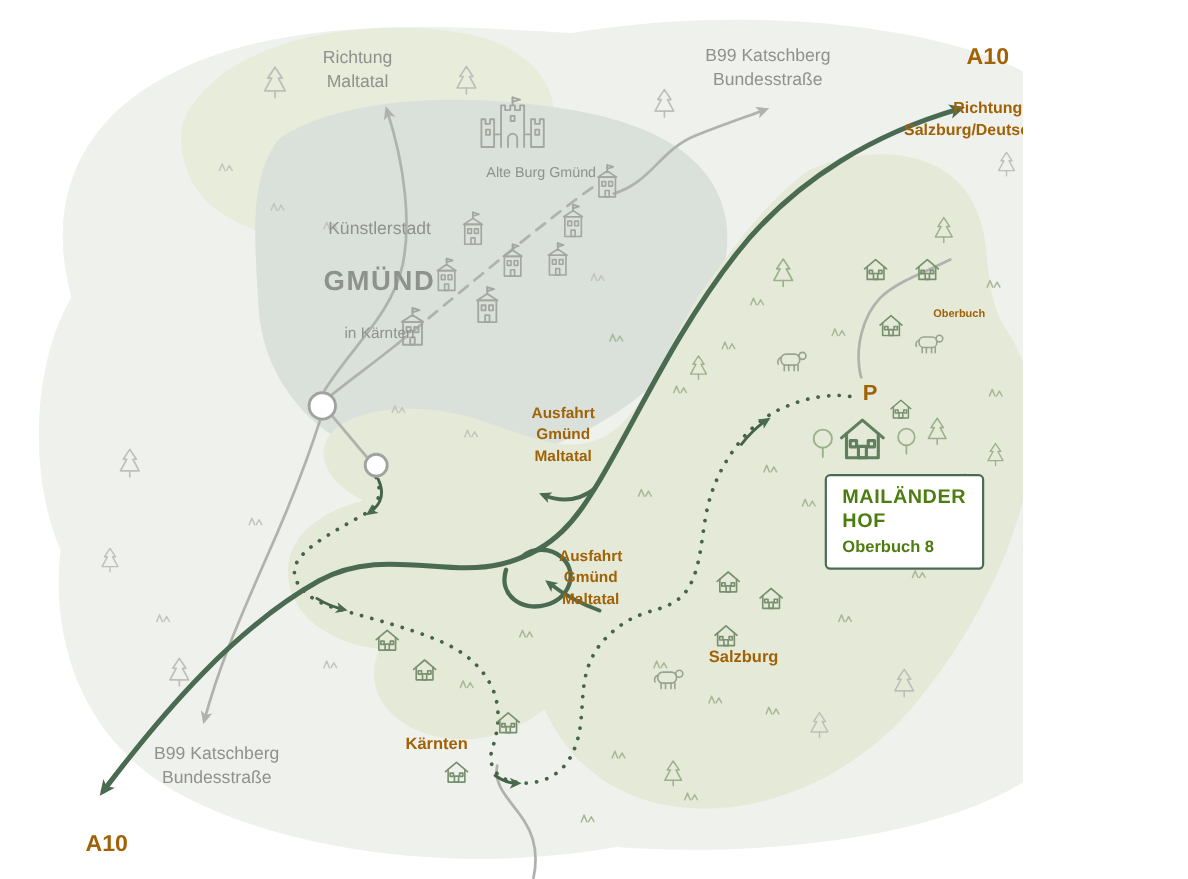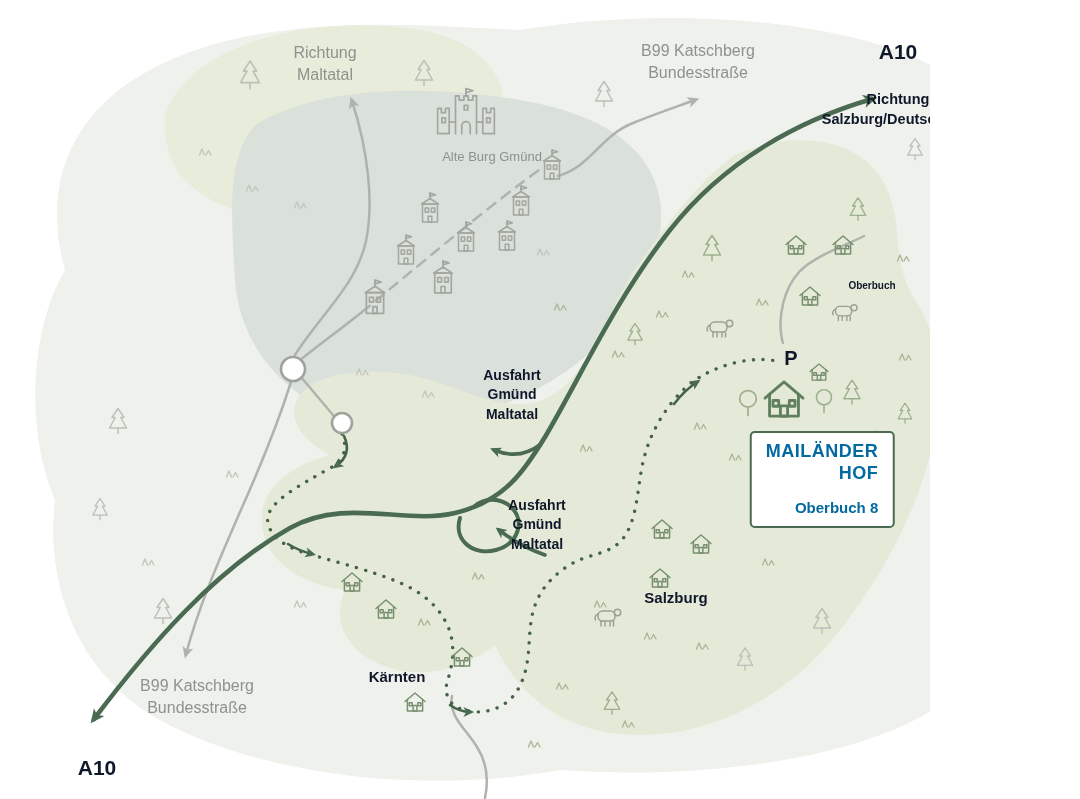--- a/index.html
+++ b/index.html
@@ -7,28 +7,28 @@
   .map {
     position:relative; width:930px; height:799px; overflow:hidden;
     background:#ffffff; font-family:"Liberation Sans", sans-serif;
   }
   .map > svg { position:absolute; left:0; top:0; }
   .lbl {
     position:absolute; transform:translateX(-50%); text-align:center;
     white-space:pre-line; line-height:1.38;
   }
   .gray  { color:#8e928d; }
-  .green { color:#0f172a; }
+  .green { color:#a16207; }
   .sign {
     position:absolute; transform:translateX(-50%);
     background:#ffffff; border:2.5px solid #4a6b52; border-radius:5px;
-    padding:8px 14px 9px; text-align:right; color:#0369a1; line-height:1.2;
+    padding:8px 14px 9px; text-align:left; color:#4d7c0f; line-height:1.2;
   }
   .sign .l1 { font-size:18px; font-weight:bold; letter-spacing:0.5px; }
-  .sign .l2 { font-size:15px; font-weight:bold; margin-top:15px; }
+  .sign .l2 { font-size:15px; font-weight:bold; margin-top:5px; }
   
   .ic-bld        { color:#a3a7a0; }
   .ic-house      { color:#78906f; }
   .ic-house-big  { color:#5f7f5d; }
   .ic-tree-gray  { color:#bcc0b8; }
   .ic-tree-green { color:#9db08c; }
   .ic-grass-g    { color:#a9b897; }
   .ic-grass-gr   { color:#c3c6be; }
   .ic-cow        { color:#98a48f; }
 </style>
@@ -240,20 +240,25 @@
       <use href="#grass" transform="translate(300,205)"></use>
     </g>
   </g>
 </svg>
 
   <div class="lbl gray" style="left:325px;top:42px;font-size:16px">Richtung
 Maltatal</div>
 
   <div class="lbl gray" style="left:492px;top:148px;font-size:13px">Alte Burg Gmünd</div>
 
+  <div class="lbl gray" style="left:345px;top:176px">
+    <div style="font-size:16px">Künstlerstadt</div>
+    <div style="font-size:25px;font-weight:bold;letter-spacing:1.5px;line-height:1.15">GMÜND</div>
+    <div style="font-size:14px">in Kärnten</div>
+  </div>
 
   <div class="lbl gray" style="left:698px;top:40px;font-size:16px">B99 Katschberg
 Bundesstraße</div>
 
   <div class="lbl green" style="left:898px;top:16px">
     <div style="font-size:21px;font-weight:bold">A10</div>
     <div style="font-size:14.5px;font-weight:bold;white-space:pre-line">Richtung
 Salzburg/Deutschland</div>
   </div>
 

